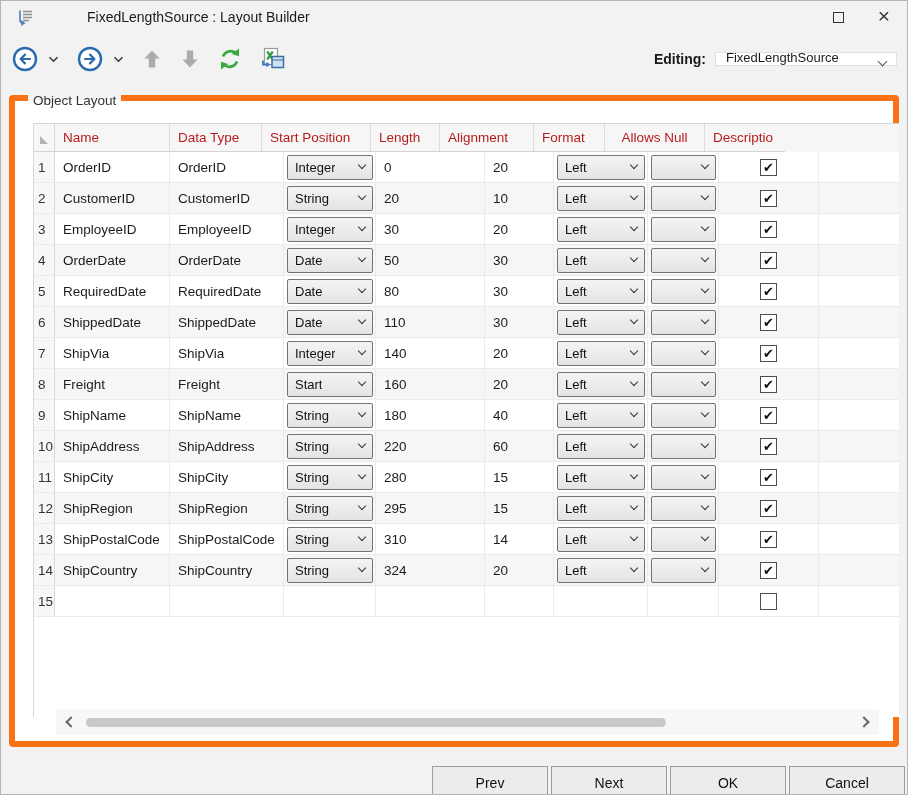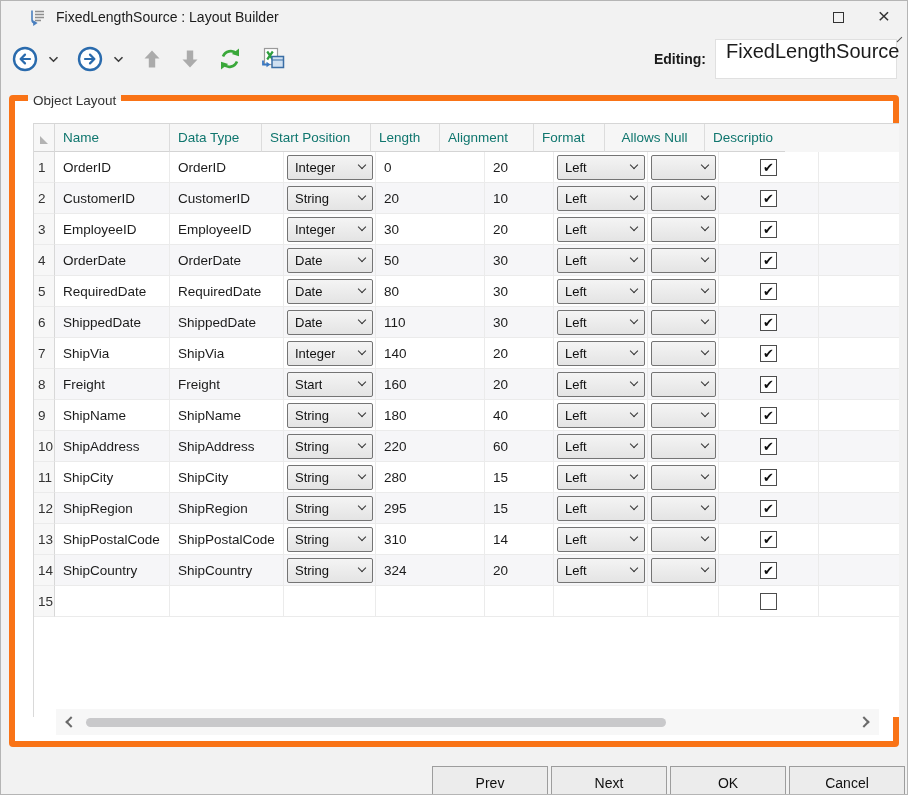--- a/index.html
+++ b/index.html
@@ -5,48 +5,48 @@
   * { box-sizing: border-box; margin: 0; padding: 0; }
   html,body { width: 908px; height: 795px; overflow: hidden; }
   body {
     font-family: "Liberation Sans", "DejaVu Sans", sans-serif;
     background: #f2f2f2;
     color: #1b1b1b;
     border: 1px solid #b5b5b5;
     position: relative;
   }
   
-  .titlebar { height: 32px; display: flex; align-items: center; padding-left: 26px; }
+  .titlebar { height: 32px; display: flex; align-items: center; padding-left: 14px; gap: 43px; }
   .titlebar .title { font-size: 14px; margin-left: 9px; color: #1b1b1b; }
   .win-controls { margin-left: auto; display: flex; align-items: center; height: 100%; }
   .win-btn { width: 46px; height: 100%; display: flex; align-items: center; justify-content: center; cursor: default; }
   .max-glyph { width: 11px; height: 11px; border: 1.2px solid #333; display: inline-block; background: transparent; }
   .close-glyph { font-size: 21px; font-weight: 300; color: #333; line-height: 1; margin-top: -3px; }
   
   .toolbar { height: 52px; display: flex; align-items: center; padding: 0 10px 0 8px; }
   .tbtn { display: flex; align-items: center; justify-content: center; padding: 3px; cursor: default; }
   .tb-gap-s { width: 4px; } .tb-gap-m { width: 12px; }
   .editing-group { margin-left: auto; display: flex; align-items: center; }
   .editing-label { font-size: 14px; color: #1b1b1b; margin-right: 9px; font-weight: bold; }
-  .editing-combo { width: 182px; height: 40px; background: #fff; border: 1px solid #e0e0e0;
-    display: flex; align-items: flex-start; padding: 0 10px; font-size: 20px; }
+  .editing-combo { width: 182px; height: 14px; background: #fff; border: 1px solid #e0e0e0;
+    display: flex; align-items: flex-end; padding: 0 10px; font-size: 13px; }
   .editing-combo .chev { margin-left: auto; }
   .chev { width: 7px; height: 7px; border-right: 1.5px solid #555; border-bottom: 1.5px solid #555;
     transform: rotate(45deg); display: inline-block; margin-top: -4px; }
   
   .groupbox { position: absolute; left: 8px; right: 8px; top: 94px; height: 652px;
     background: #fff; border: 6px solid #f97316; border-radius: 4px; }
   .gb-label { position: absolute; top: -9px; left: 13px; padding: 0 5px; font-size: 13.5px; color: #333;
     background: linear-gradient(#f2f2f2 50%, #ffffff 50%); line-height: 17px; }
   
   .grid { position: absolute; left: 18px; top: 22px; width: 866px;
     border-left: 1px solid #d9d9d9; border-top: 1px solid #d6d6d6; font-size: 13.5px; }
   .gridhead { display: flex; height: 28px; background: #f6f6f6; }
   .hcell { border-right: 1px solid #dcdcdc; border-bottom: 1px solid #d4d4d4;
-    display: flex; align-items: center; padding-left: 8px; color: #0f766e;
+    display: flex; align-items: center; padding-left: 8px; color: #b91c1c;
     white-space: nowrap; overflow: hidden; }
   .corner { justify-content: flex-start; align-items: flex-end; padding: 0 0 7px 6px; }
   .corner-tri { width: 0; height: 0; border-bottom: 8px solid #b3b3b3; border-right: 8px solid transparent; }
   .grow { display: flex; height: 31px; background: #fff; }
   .grow.alt { background: #f6f6f8; }
   .cell { border-right: 1px solid #ebebeb; border-bottom: 1px solid #ebebeb;
     display: flex; align-items: center; padding-left: 8px; white-space: nowrap; overflow: hidden; }
   .c-num    { width: 21px;  padding-left: 4px; background: #f7f7f7; border-right: 1px solid #d8d8d8; color: #333; }
   .c-name   { width: 115px; }
   .c-header { width: 114px; }

